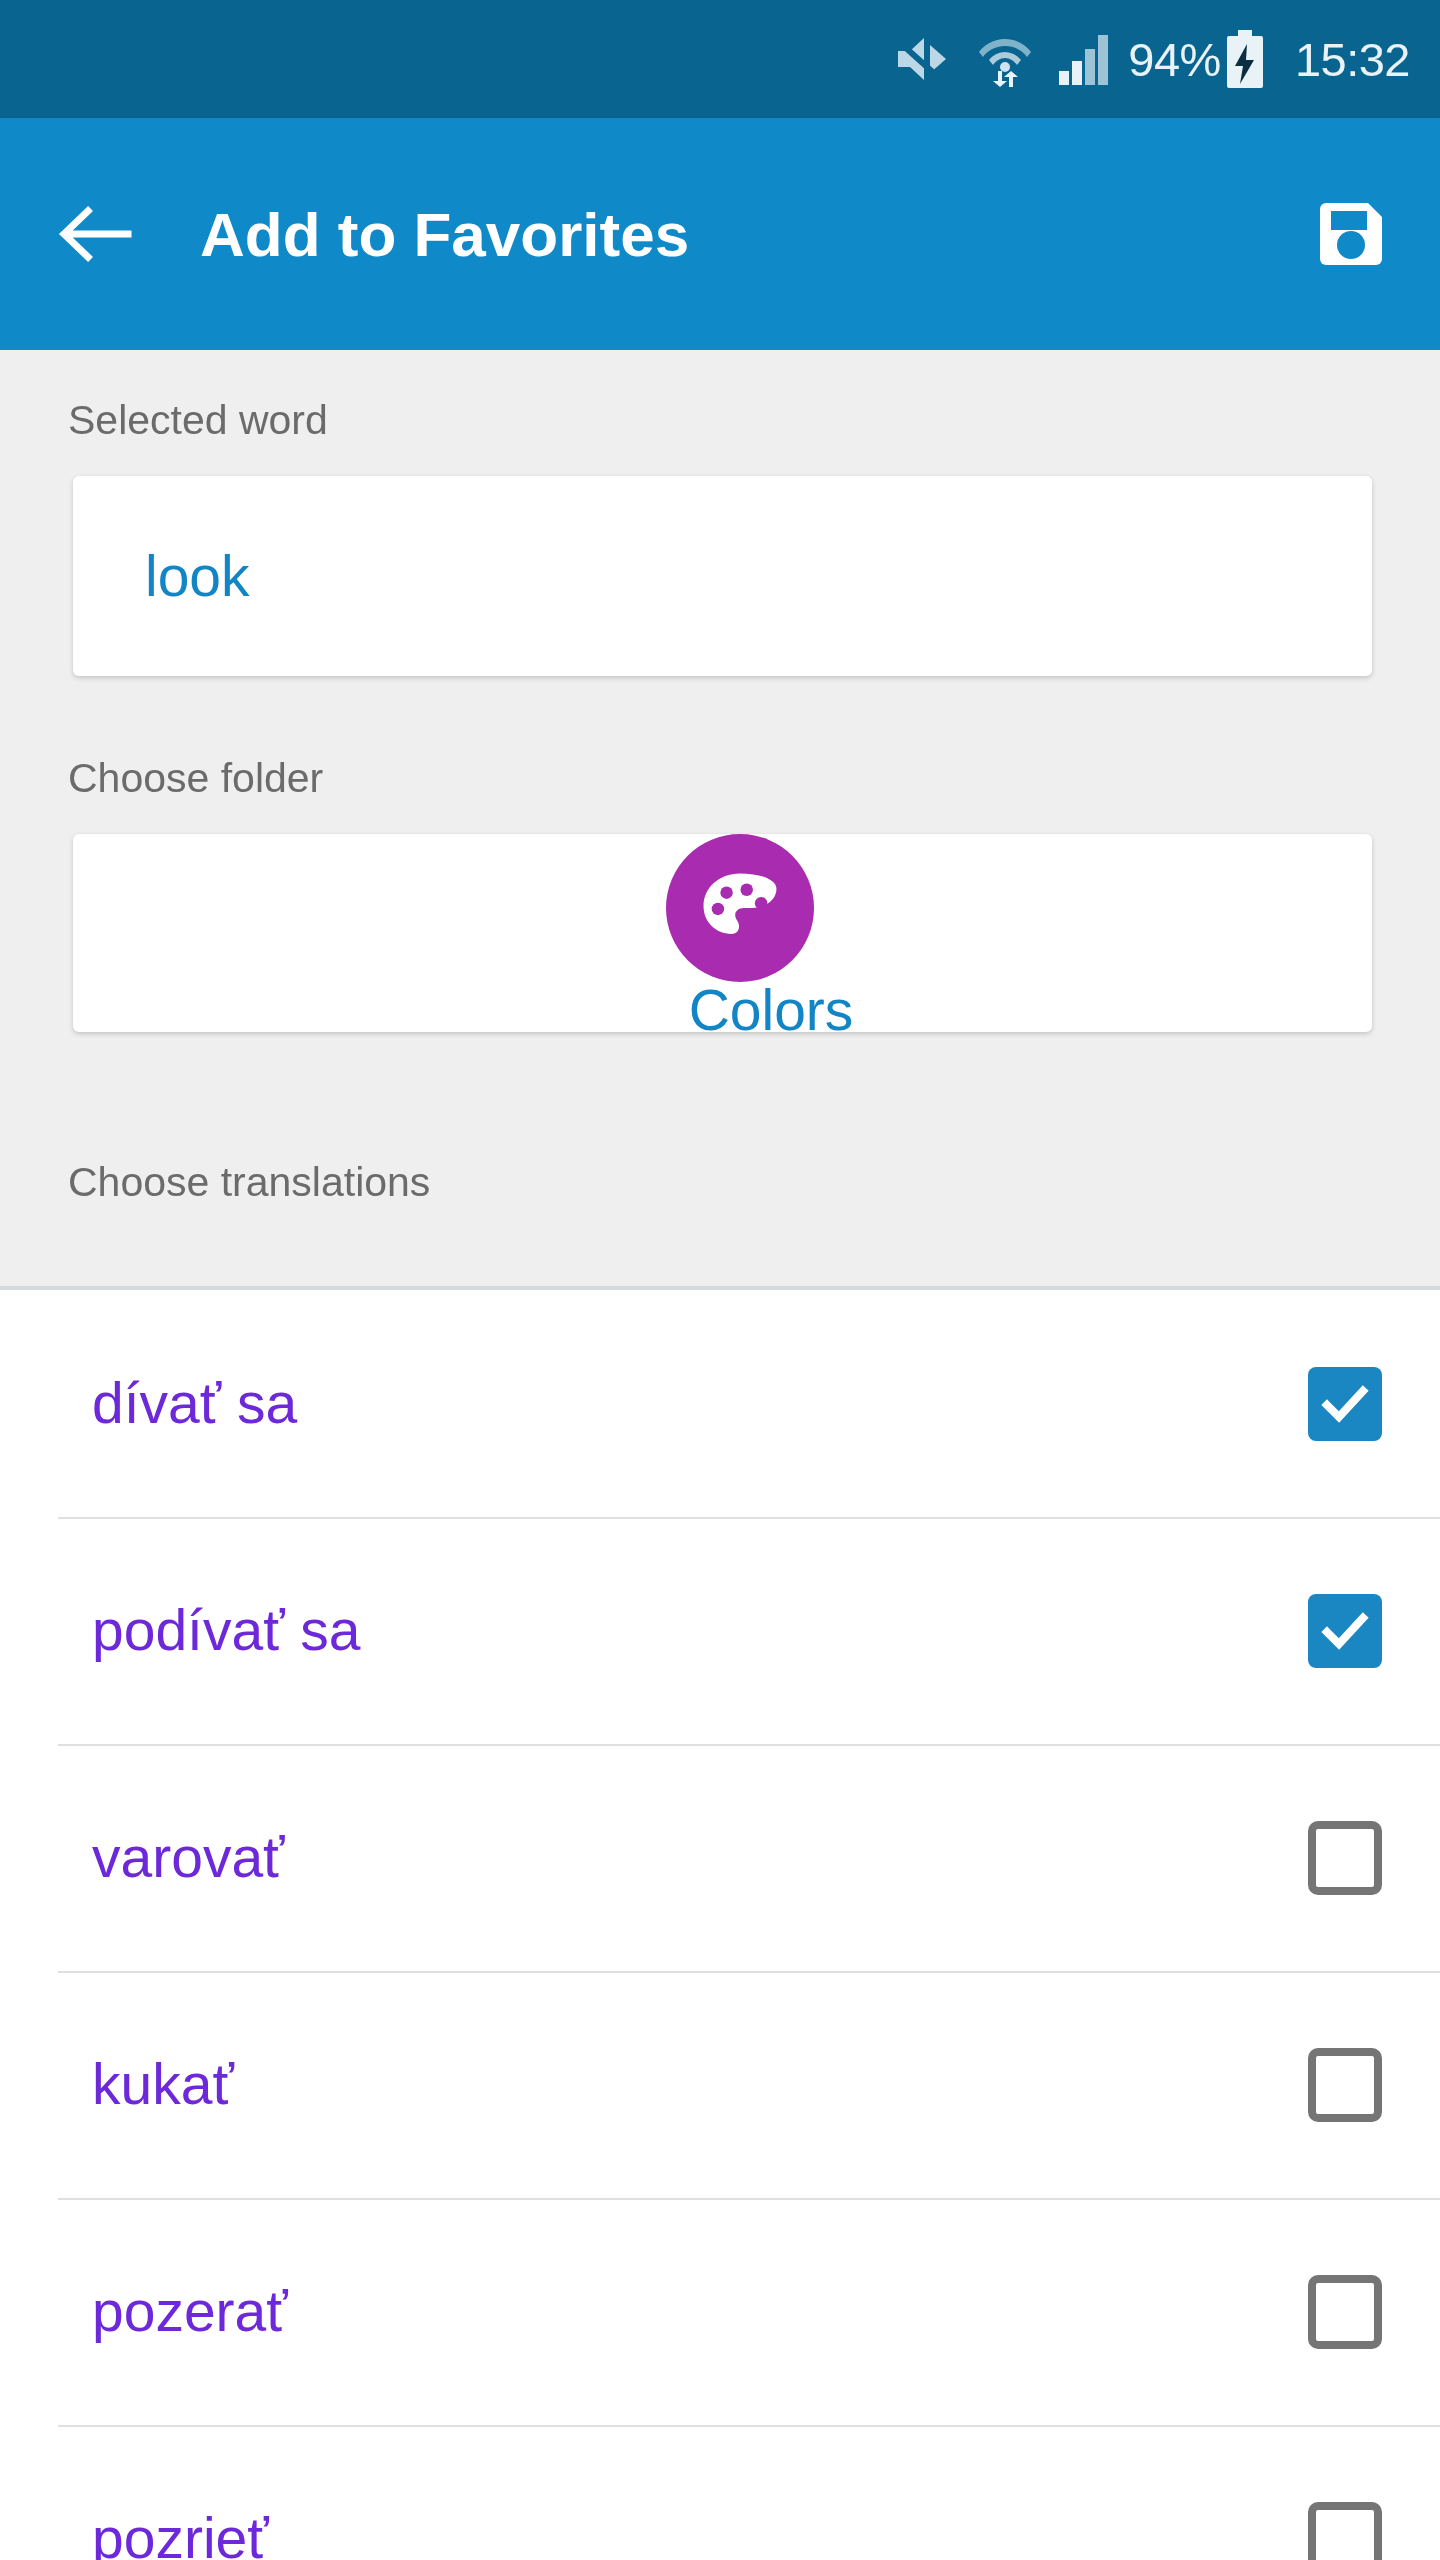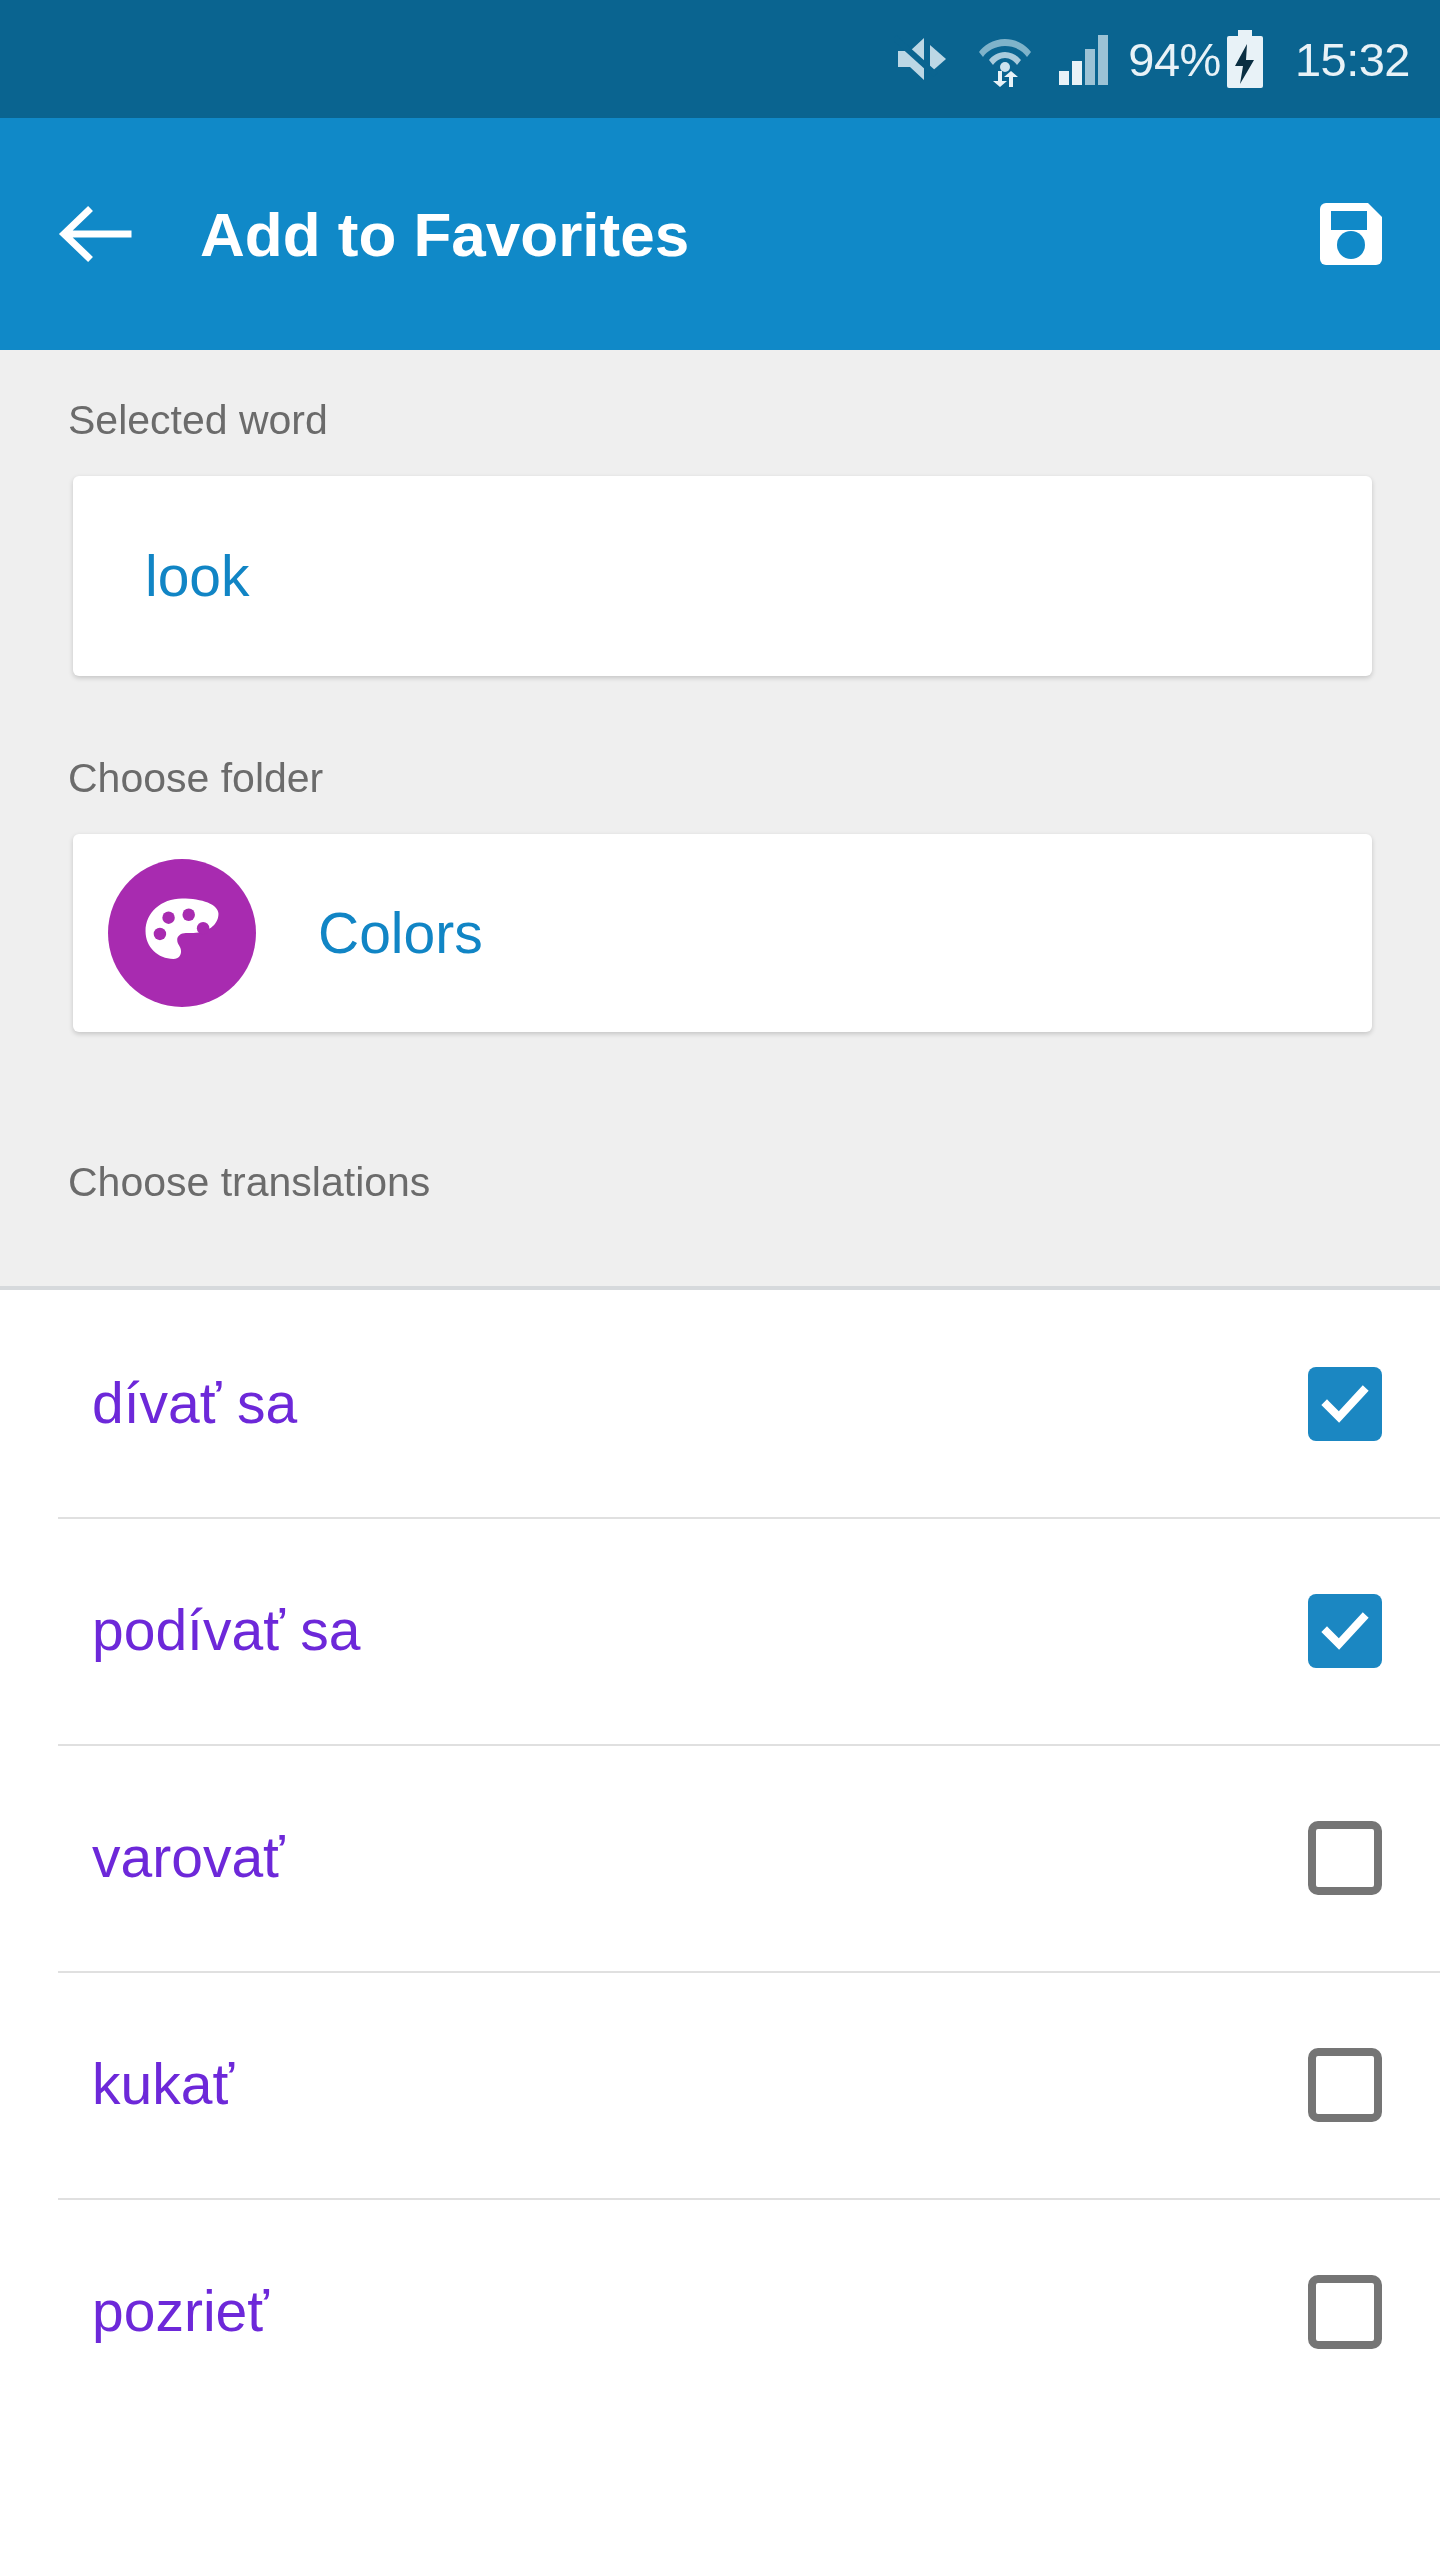--- a/index.html
+++ b/index.html
@@ -115,20 +115,21 @@
     color: #1185c5;
     font-size: 57px;
     line-height: 1;
   }
 
   .card-folder {
     height: 198px;
     display: flex;
     align-items: center;
     padding-left: 35px;
+    flex-direction: column;
   }
   .folder-icon-wrap {
     width: 148px; height: 148px;
     border-radius: 50%;
     background: #a82bb0;
     display: flex; align-items: center; justify-content: center;
     flex: 0 0 auto;
   }
   .folder-name {
     color: #1185c5;
@@ -296,18 +297,22 @@
       </div>
       <div class="trans-row">
         <span class="trans-text">varovať</span>
         <span class="cb cb-off"></span>
       </div>
       <div class="trans-row">
         <span class="trans-text">kukať</span>
         <span class="cb cb-off"></span>
       </div>
       <div class="trans-row">
+        <span class="trans-text">pozerať</span>
+        <span class="cb cb-off"></span>
+      </div>
+      <div class="trans-row">
         <span class="trans-text">pozrieť</span>
         <span class="cb cb-off"></span>
       </div>
     </div>
 
 </div>
 
 </body></html>

